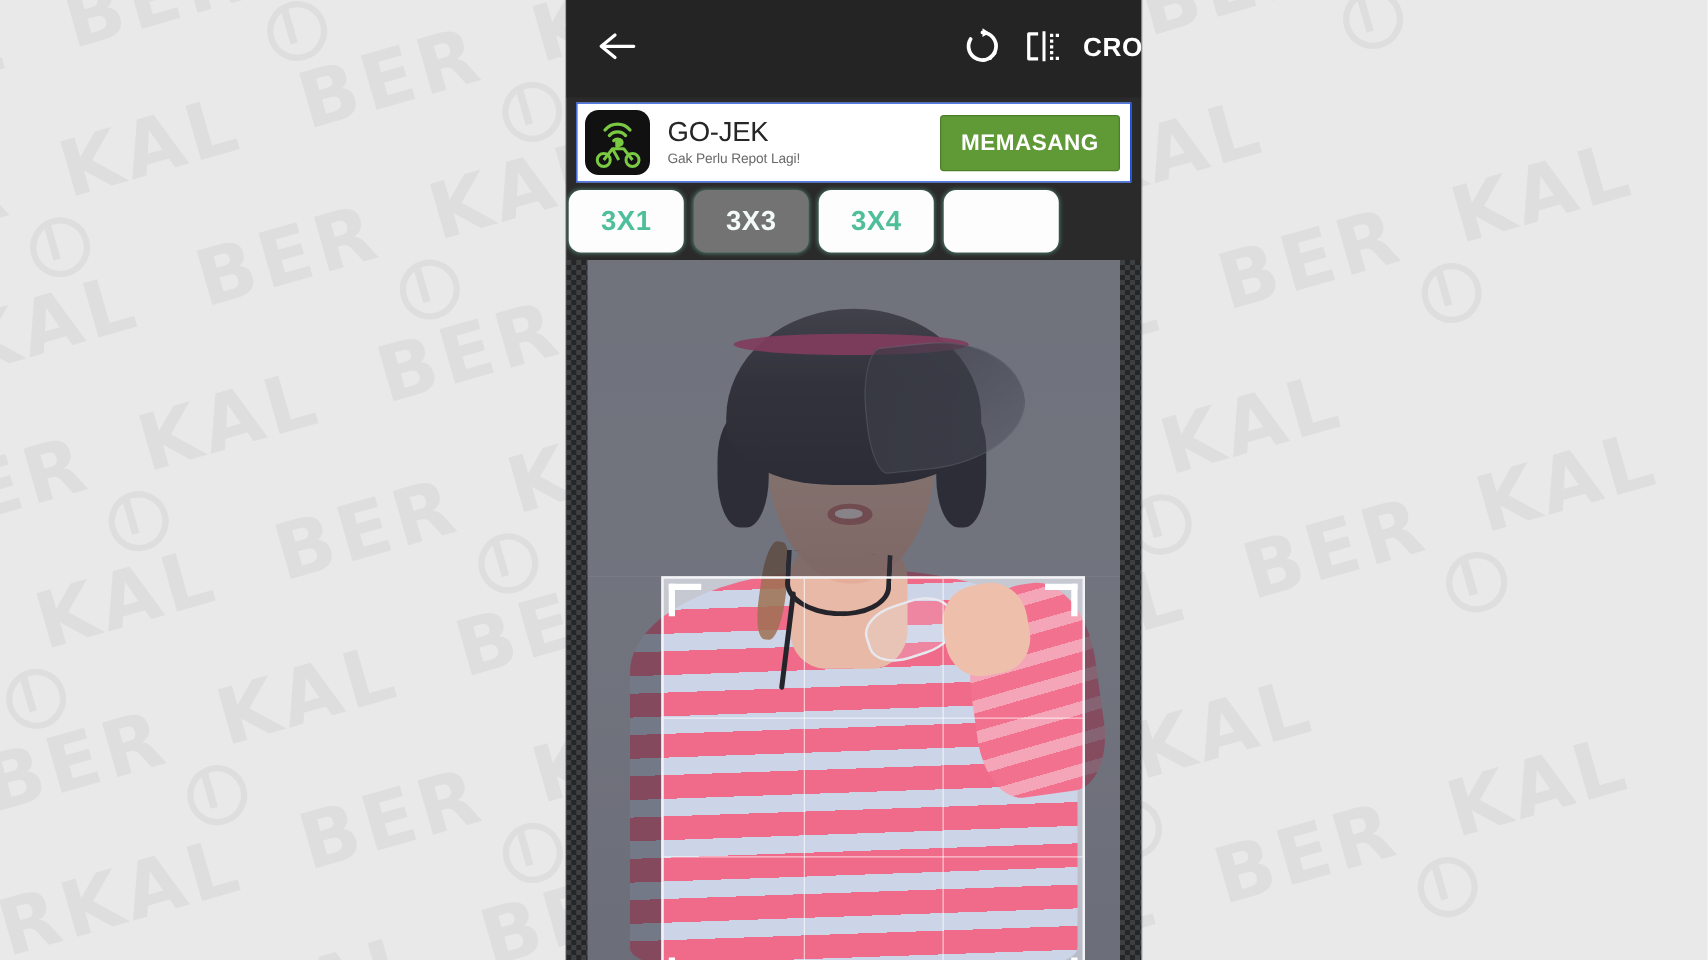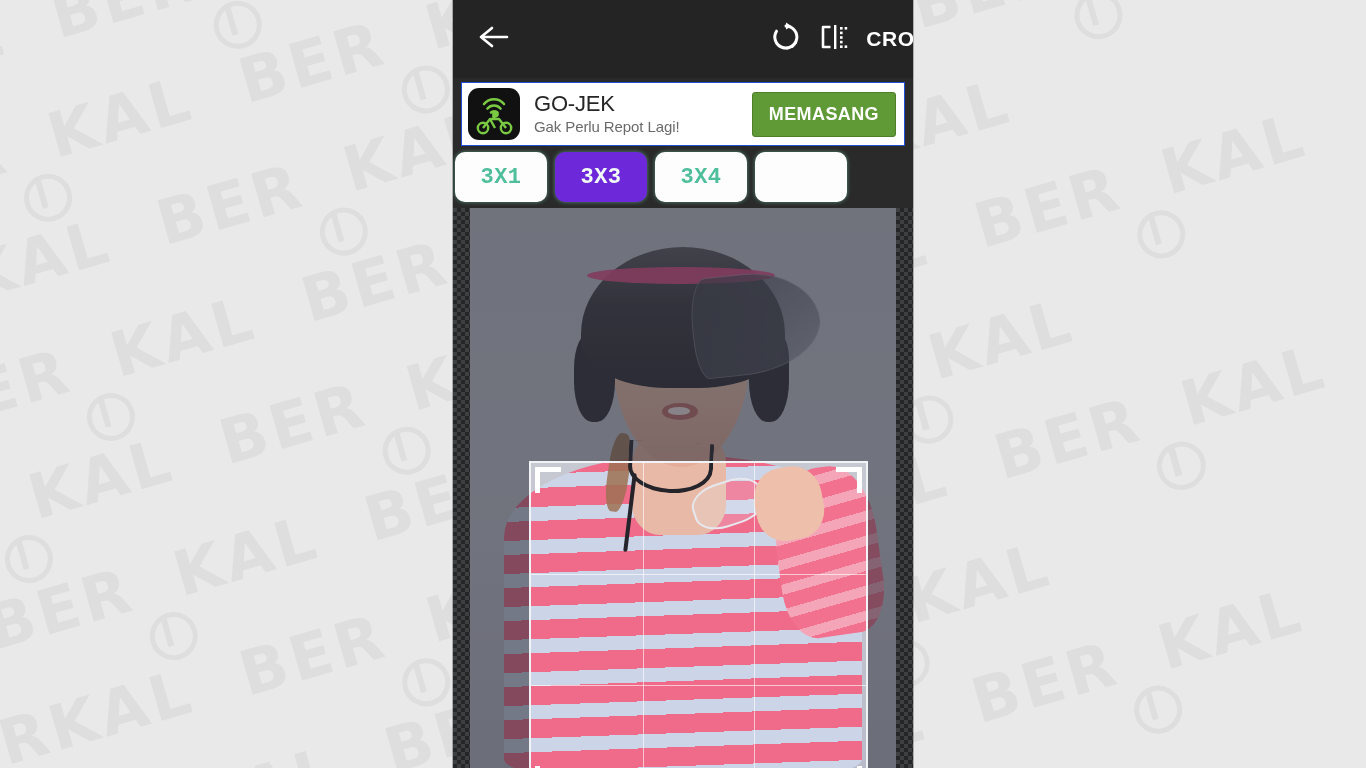--- a/index.html
+++ b/index.html
@@ -130,21 +130,21 @@
   }
   #ad-text { flex: 1; padding-left: 14px; min-width: 0; }
   #ad-title {
     font-size: 22px;
     color: #262626;
     line-height: 1.06;
     font-weight: normal;
     letter-spacing: -0.2px;
   }
   #ad-sub {
-    font-size: 15px;
+    font-size: 11px;
     color: #6a6a6a;
     line-height: 1.3;
     margin-top: 2px;
     letter-spacing: -0.1px;
   }
   #ad-cta {
     flex: none;
     background: #5f9a36;
     color: #ffffff;
     font-size: 18px;
@@ -177,24 +177,23 @@
     background: #fdfdfd;
     color: #4fbf9b;
     display: flex;
     align-items: center;
     justify-content: center;
     font-size: 22px;
     font-weight: bold;
     letter-spacing: 0.4px;
     cursor: pointer;
     box-shadow: 0 0 4px rgba(120,220,190,0.55);
-    font-family: Liberation Mono, monospace;
   }
   .ratio-chip.active {
-    background: #6d28d9;
+    background: #737373;
     color: #f2fbf8;
   }
 
   
   #crop-area {
     position: relative;
     flex: 1;
     height: 563px;
     background: #555a66;
     overflow: hidden;

